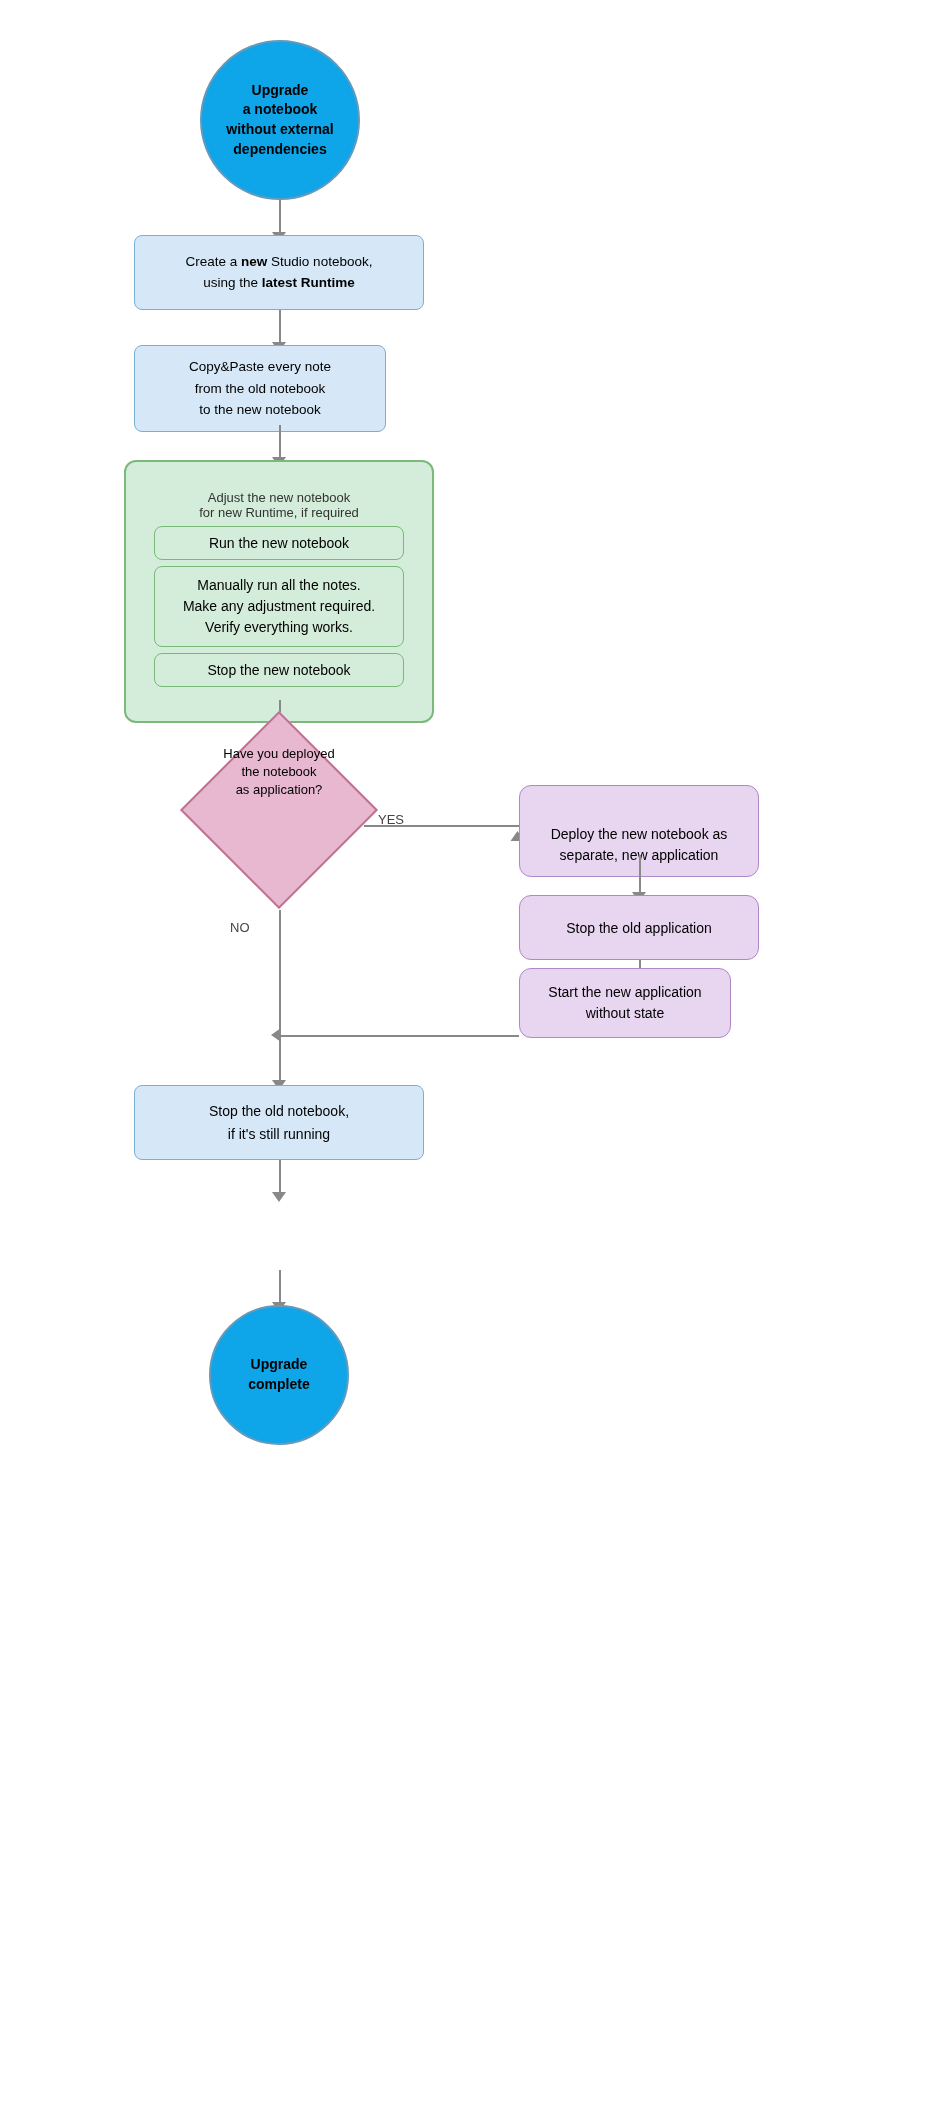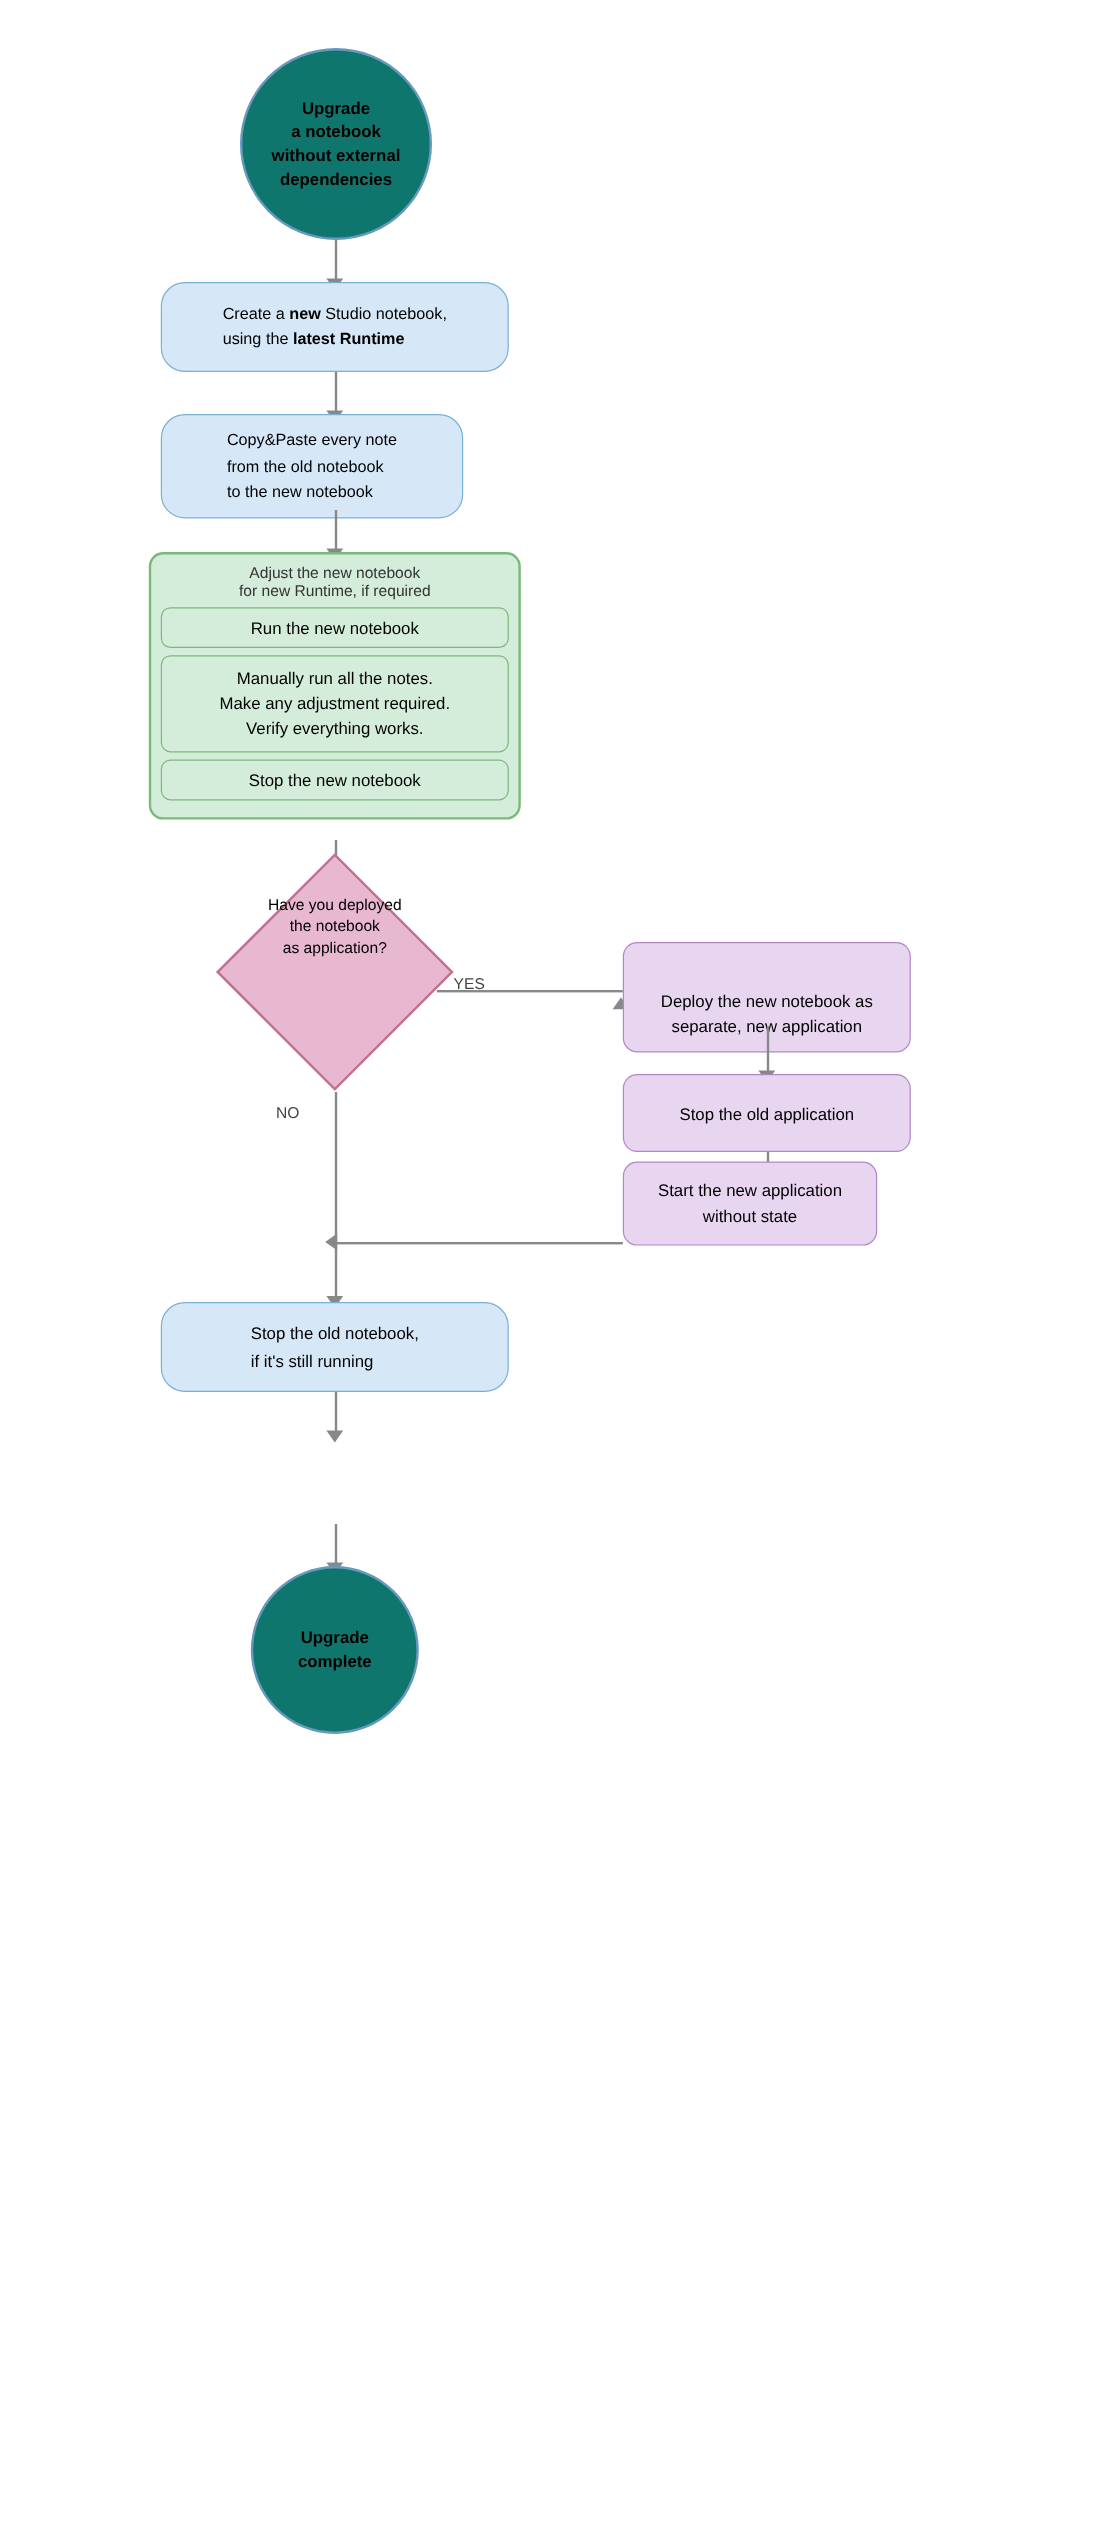--- a/index.html
+++ b/index.html
@@ -45,44 +45,45 @@
       height: 0;
       border-top: 7px solid transparent;
       border-bottom: 7px solid transparent;
       border-right: 10px solid #888;
     }
 
     
     .circle-shape {
       position: absolute;
       border-radius: 50%;
-      background: #0f766e;
+      background: #0ea5e9;
       border: 2px solid #6699bb;
       display: flex;
       align-items: center;
       justify-content: center;
       text-align: center;
       font-weight: bold;
     }
     .rect-blue {
       position: absolute;
       background: #d6e8f7;
       border: 1.5px solid #7aafd4;
-      border-radius: 20px;
-      display: flex;
-      align-items: center;
-      justify-content: center;
+      border-radius: 8px;
+      display: flex;
+      align-items: center;
+      justify-content: center;
+      text-align: center;
       padding: 10px 15px;
     }
     .rect-green-outer {
       position: absolute;
       background: #d4edda;
       border: 2px solid #7ab97a;
       border-radius: 12px;
-      padding: 8px;
+      padding: 28px;
     }
     .rect-green-inner {
       background: #d4edda;
       border: 1.5px solid #7ab97a;
       border-radius: 8px;
       display: flex;
       align-items: center;
       justify-content: center;
       text-align: center;
       padding: 8px 12px;

